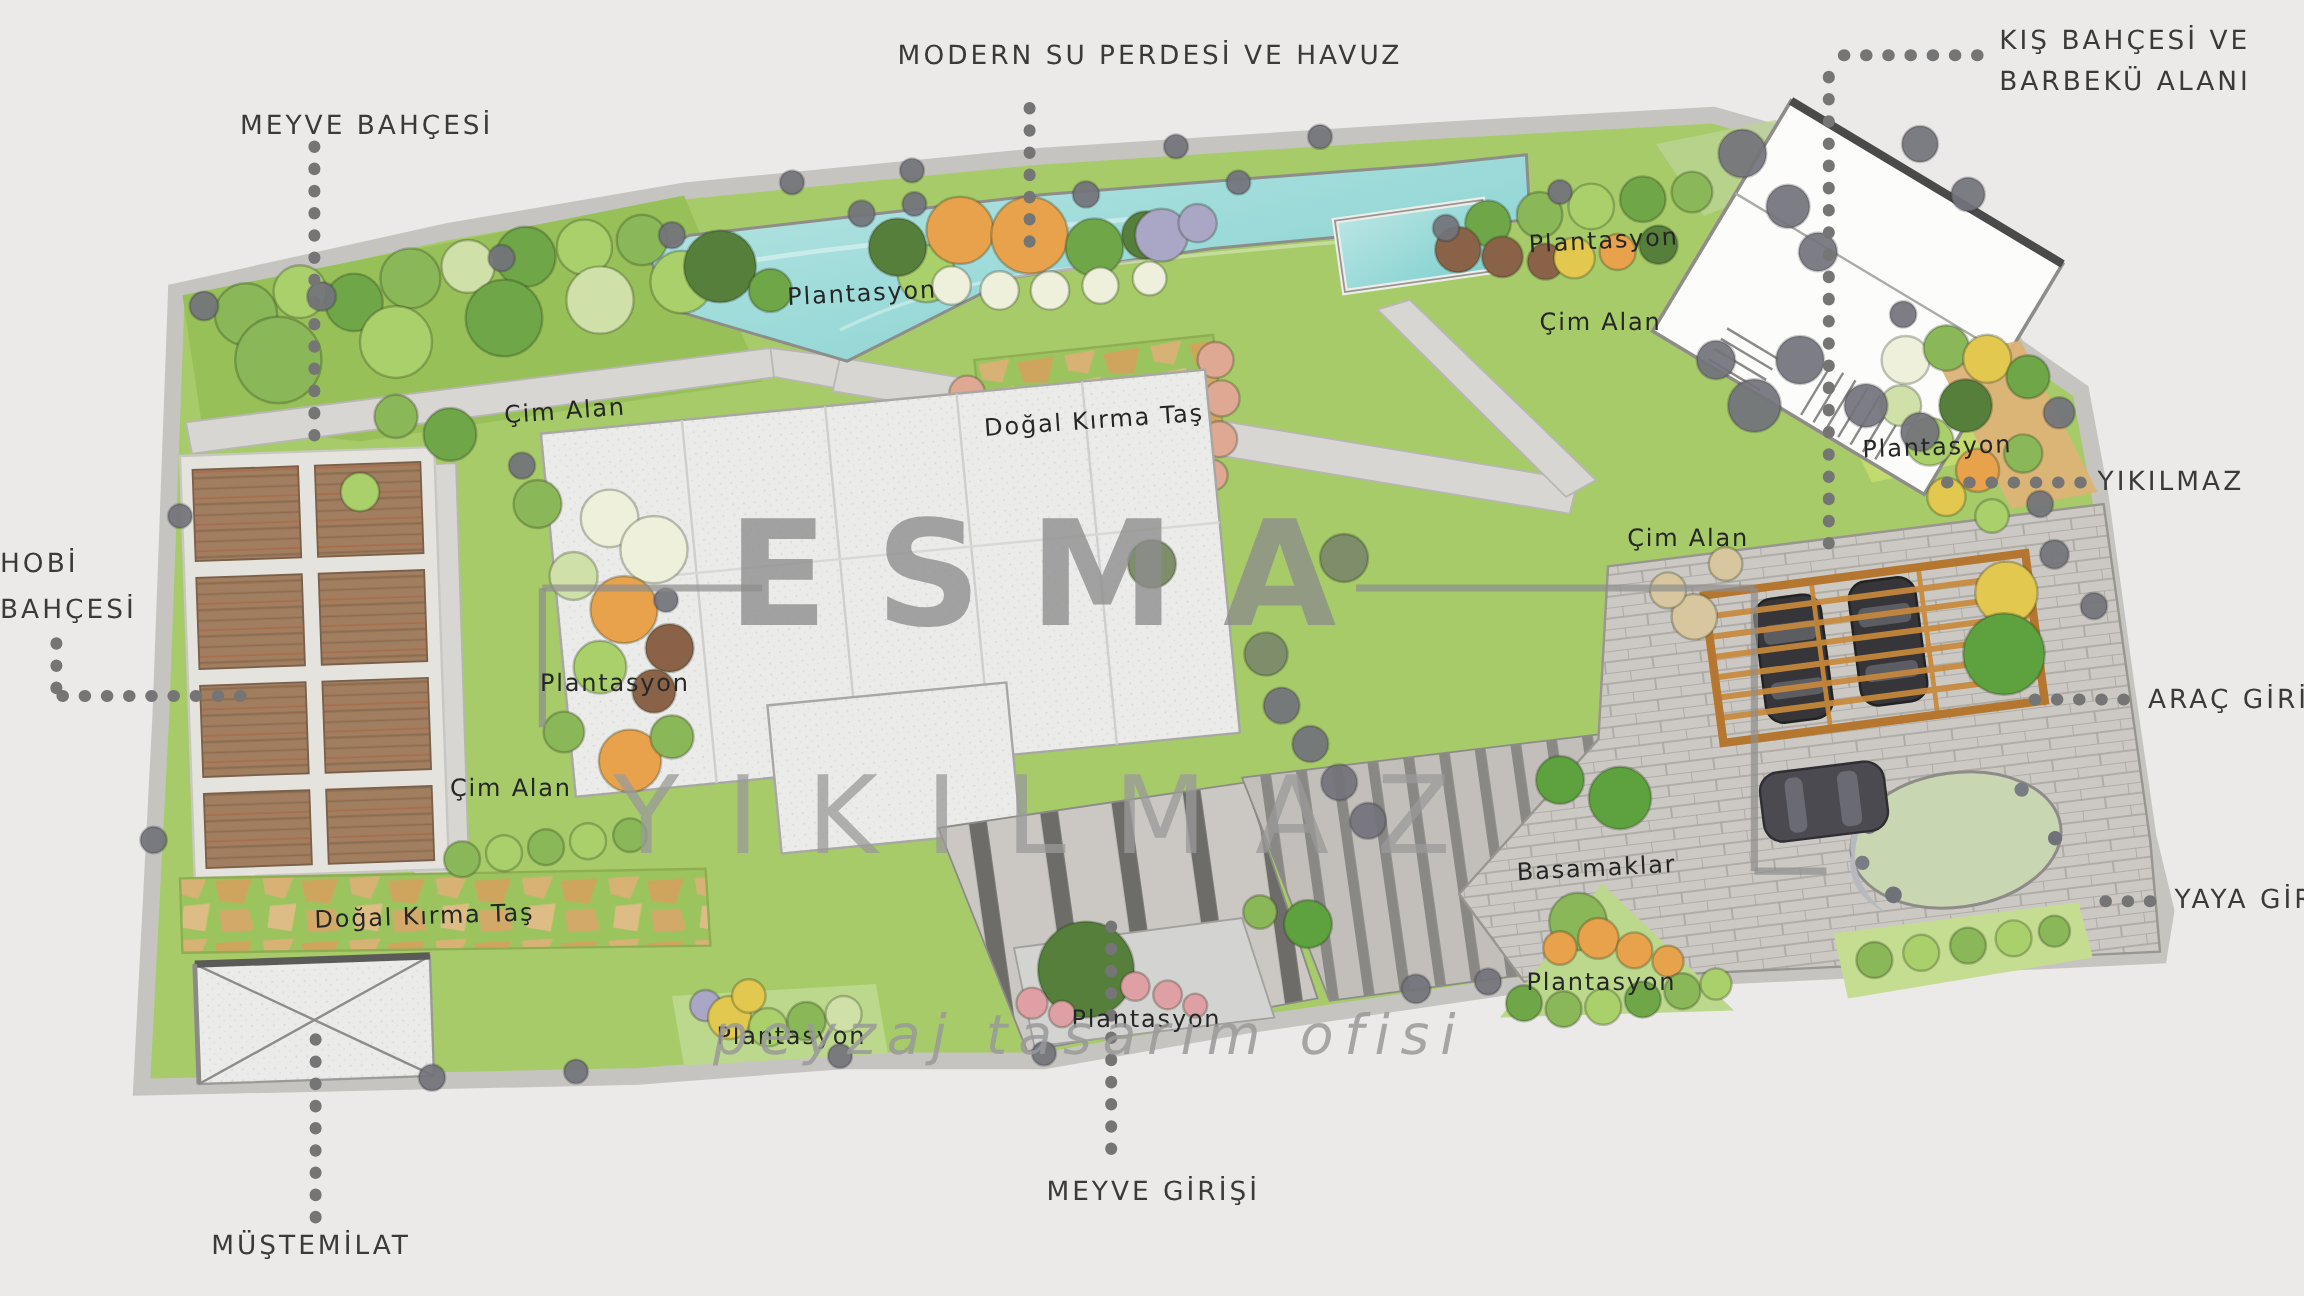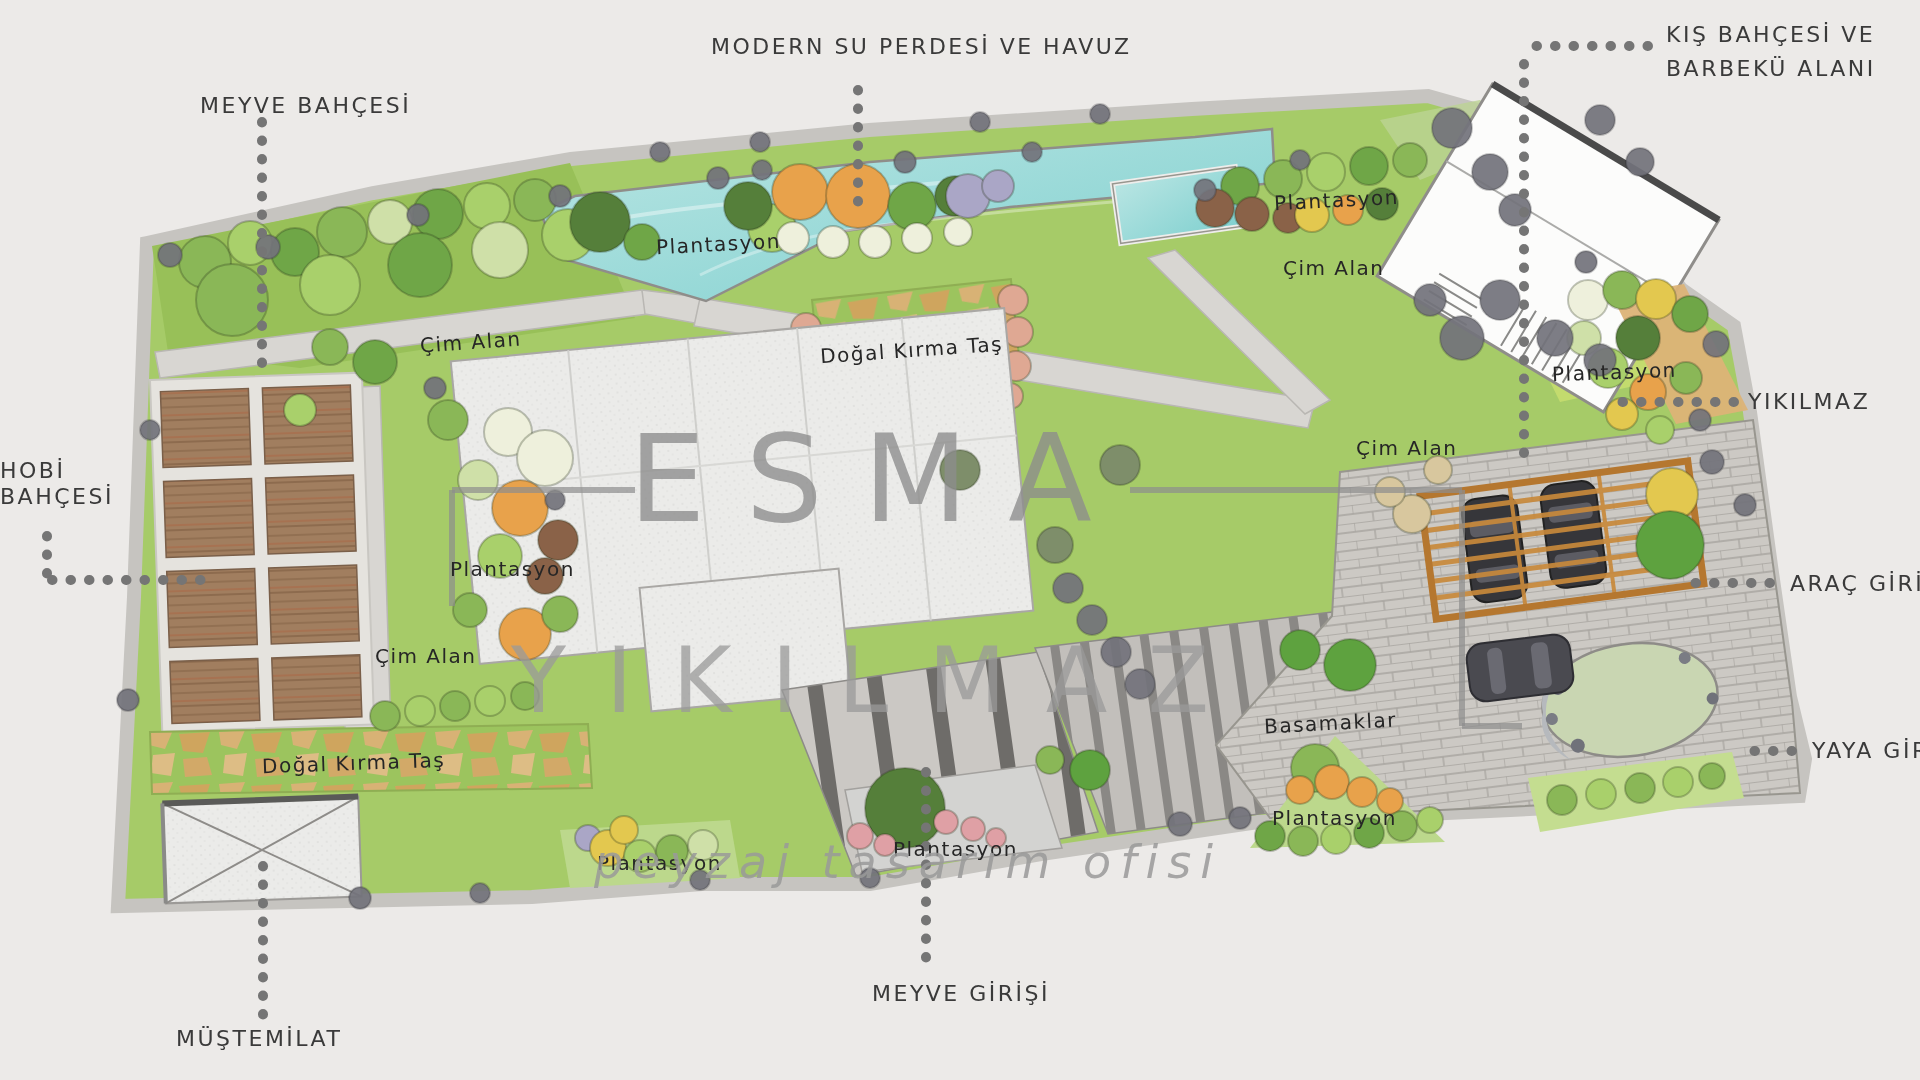--- a/index.html
+++ b/index.html
@@ -13,21 +13,21 @@
   svg{position:absolute;left:0;top:0;}
 
   
   .lbl{position:absolute;white-space:nowrap;pointer-events:none;}
   .co{font-size:22px;letter-spacing:2.5px;color:var(--label,#3a3a3a);}
   .al{font-size:20px;letter-spacing:1.5px;color:#262626;}
   .ctr{}
 
   
   .wm-esma{
-    font-size:122px;font-weight:normal;letter-spacing:40px;
+    font-size:122px;font-weight:bold;letter-spacing:40px;
     color:var(--wm,#8d8d8d);opacity:.78;
   }
   .wm-yikilmaz{
     font-size:90px;font-weight:normal;letter-spacing:40px;
     color:var(--wm2,#9a9a9a);opacity:.75;
   }
   .wm-tag{
     font-size:46px;font-style:italic;letter-spacing:9px;
     color:var(--wm2,#9a9a9a);opacity:.85;
   }
@@ -430,28 +430,28 @@
     <path class="leader" d="M1792,751 H1740"></path>
     <path class="leader" d="M47,536 V578"></path>
     <path class="leader" d="M52,580 H214"></path>
     <path class="leader" d="M263,866 V1018"></path>
     <path class="leader" d="M926,772 V972"></path>
   </g>
 </svg>
 
 <div>
   <div class="lbl co" style="left:200px;top:93px">MEYVE BAHÇESİ</div>
-  <div class="lbl co" style="left:711px;top:34px">MODERN SU PERDESİ VE HAVUZ</div>
+  <div class="lbl co" style="left:748px;top:34px">MODERN SU PERDESİ VE HAVUZ</div>
   <div class="lbl co" style="left:1666px;top:22px">KIŞ BAHÇESİ VE</div>
   <div class="lbl co" style="left:1666px;top:56px">BARBEKÜ ALANI</div>
   <div class="lbl co" style="left:1748px;top:389px">YIKILMAZ</div>
   <div class="lbl co" style="left:1790px;top:571px">ARAÇ GİRİŞİ</div>
   <div class="lbl co" style="left:1812px;top:738px">YAYA GİRİŞİ</div>
   <div class="lbl co ctr" style="left:0px;top:458px;width:100px">HOBİ</div>
-  <div class="lbl co ctr" style="left:0px;top:484px;width:88px">BAHÇESİ</div>
+  <div class="lbl co ctr" style="left:0px;top:496px;width:88px">BAHÇESİ</div>
   <div class="lbl co" style="left:176px;top:1026px">MÜŞTEMİLAT</div>
   <div class="lbl co" style="left:872px;top:981px">MEYVE GİRİŞİ</div>
 </div>
 
 <div>
   <div class="lbl al" style="left:420px;top:330px;transform:rotate(-4deg)">Çim Alan</div>
   <div class="lbl al" style="left:656px;top:232px;transform:rotate(-3deg)">Plantasyon</div>
   <div class="lbl al" style="left:820px;top:338px;transform:rotate(-4deg)">Doğal Kırma Taş</div>
   <div class="lbl al" style="left:1274px;top:188px;transform:rotate(-3deg)">Plantasyon</div>
   <div class="lbl al" style="left:1283px;top:256px">Çim Alan</div>

